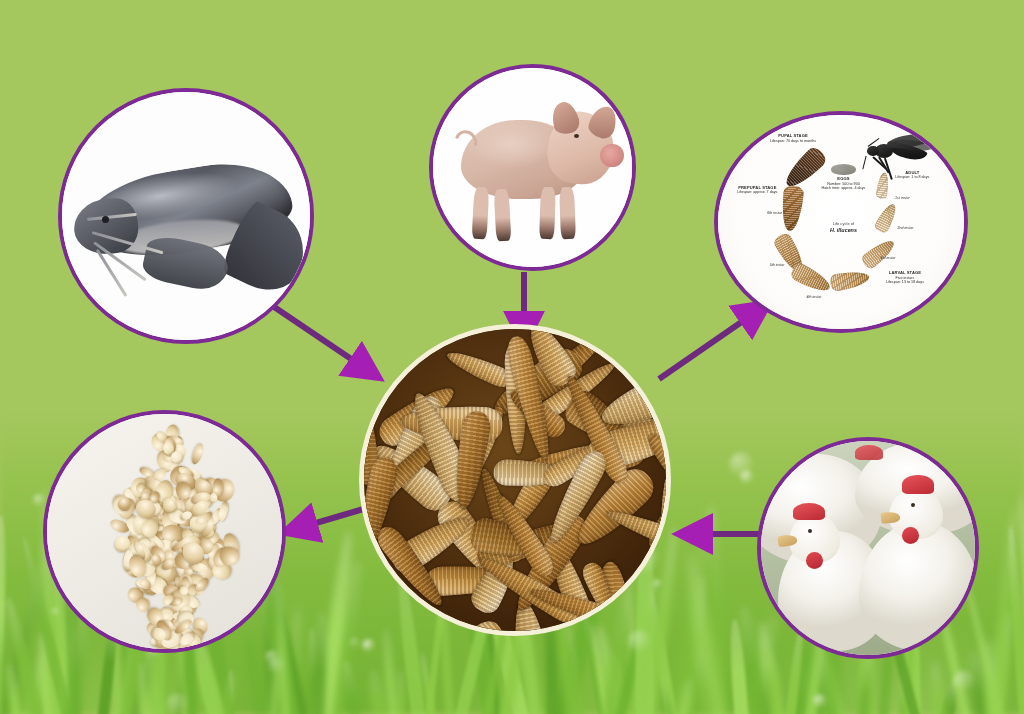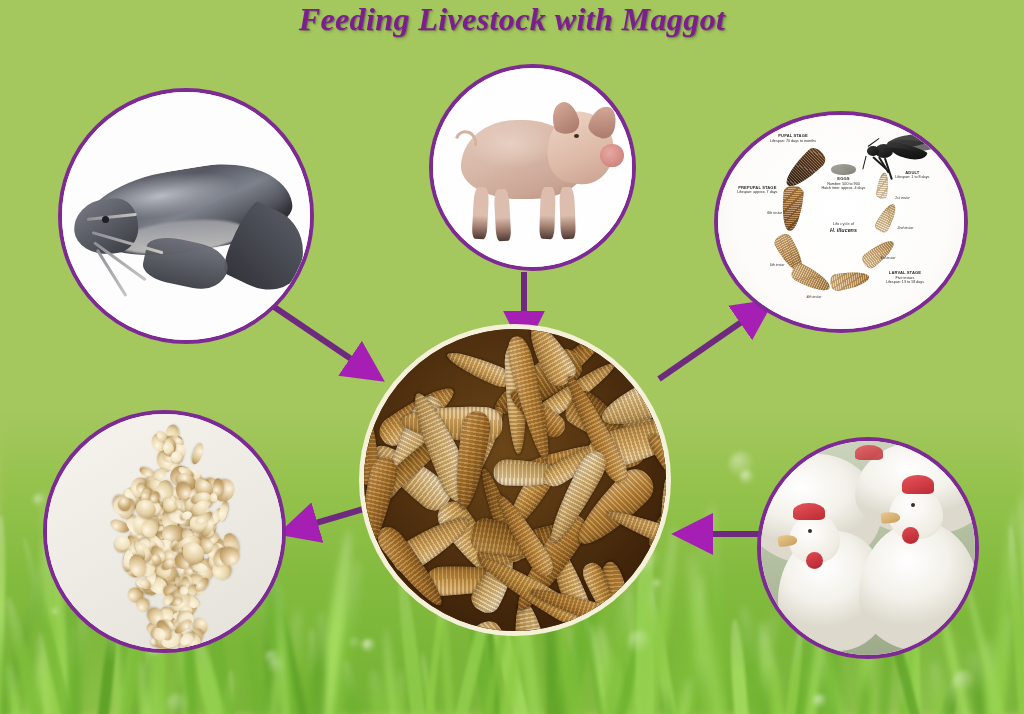--- a/index.html
+++ b/index.html
@@ -346,21 +346,20 @@
         <div class="dew" style="left:25.9%;top:78.6%;width:14px;height:14px;opacity:0.46;"></div>
         <div class="dew" style="left:61.9%;top:44.4%;width:26px;height:26px;opacity:0.38;"></div>
         <div class="dew" style="left:45.9%;top:49.7%;width:16px;height:16px;opacity:0.73;"></div>
         <div class="dew" style="left:23.6%;top:51.2%;width:7px;height:7px;opacity:0.27;"></div>
         <div class="dew" style="left:14.5%;top:76.0%;width:14px;height:14px;opacity:0.64;"></div>
         <div class="dew" style="left:79.4%;top:93.4%;width:14px;height:14px;opacity:0.64;"></div>
         <div class="dew" style="left:44.9%;top:46.2%;width:28px;height:28px;opacity:0.53;"></div>
       </div>
   </div>
 
-  <div class="title">Feeding Livestock with Maggot</div>
 
   <svg class="arrows" viewBox="0 0 1024 714" width="1024" height="714">
     <defs>
       <marker id="ah" markerWidth="7" markerHeight="7" refX="3.2" refY="3.5" orient="auto">
         <path d="M0,0 L7,3.5 L0,7 Z" fill="#a51fb5"></path>
       </marker>
     </defs>
     <g stroke="#6d2a7e" stroke-width="6" fill="none" marker-end="url(#ah)">
       <line x1="240" y1="284" x2="366" y2="369"></line>
       <line x1="524" y1="272" x2="524" y2="330"></line>

